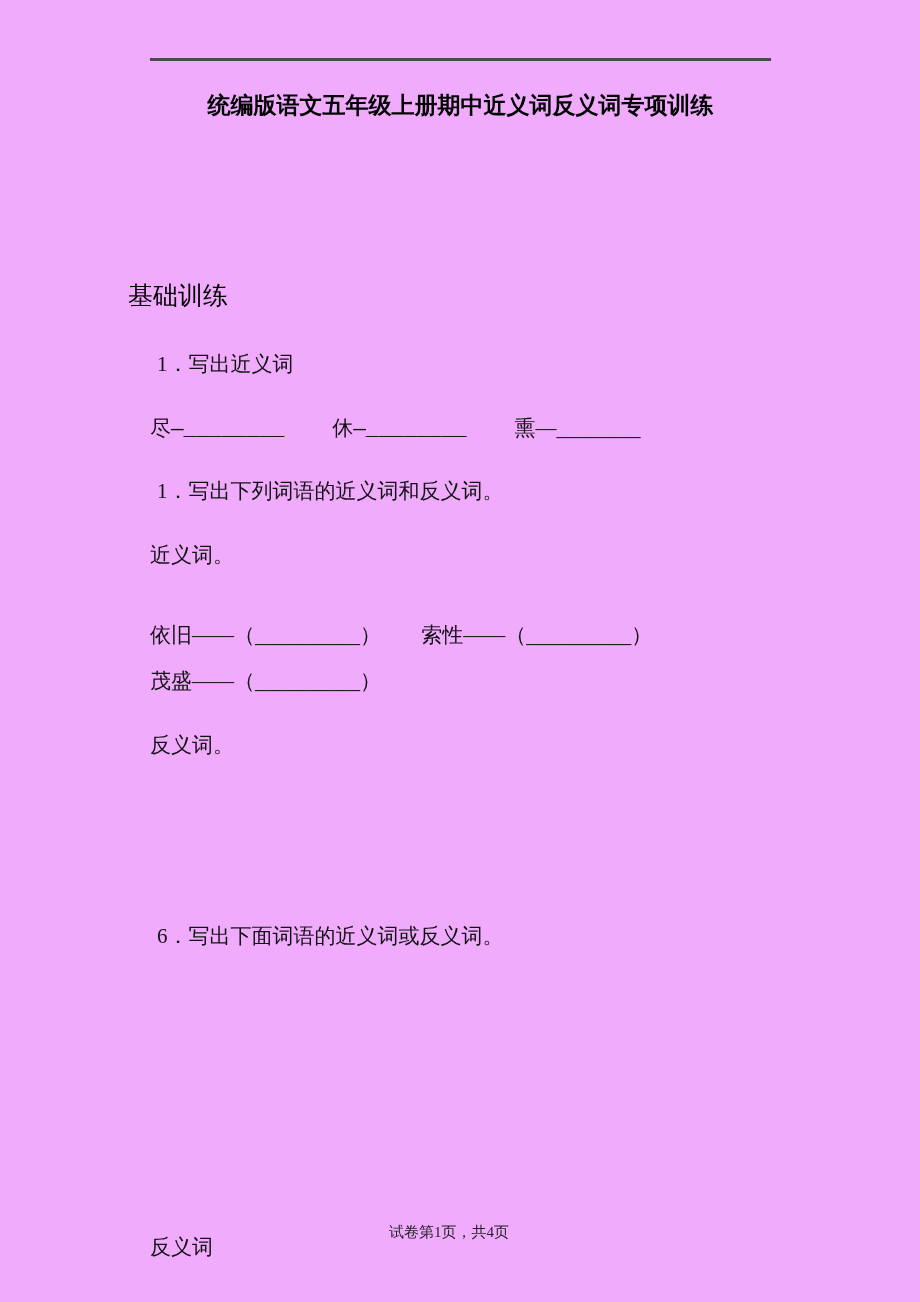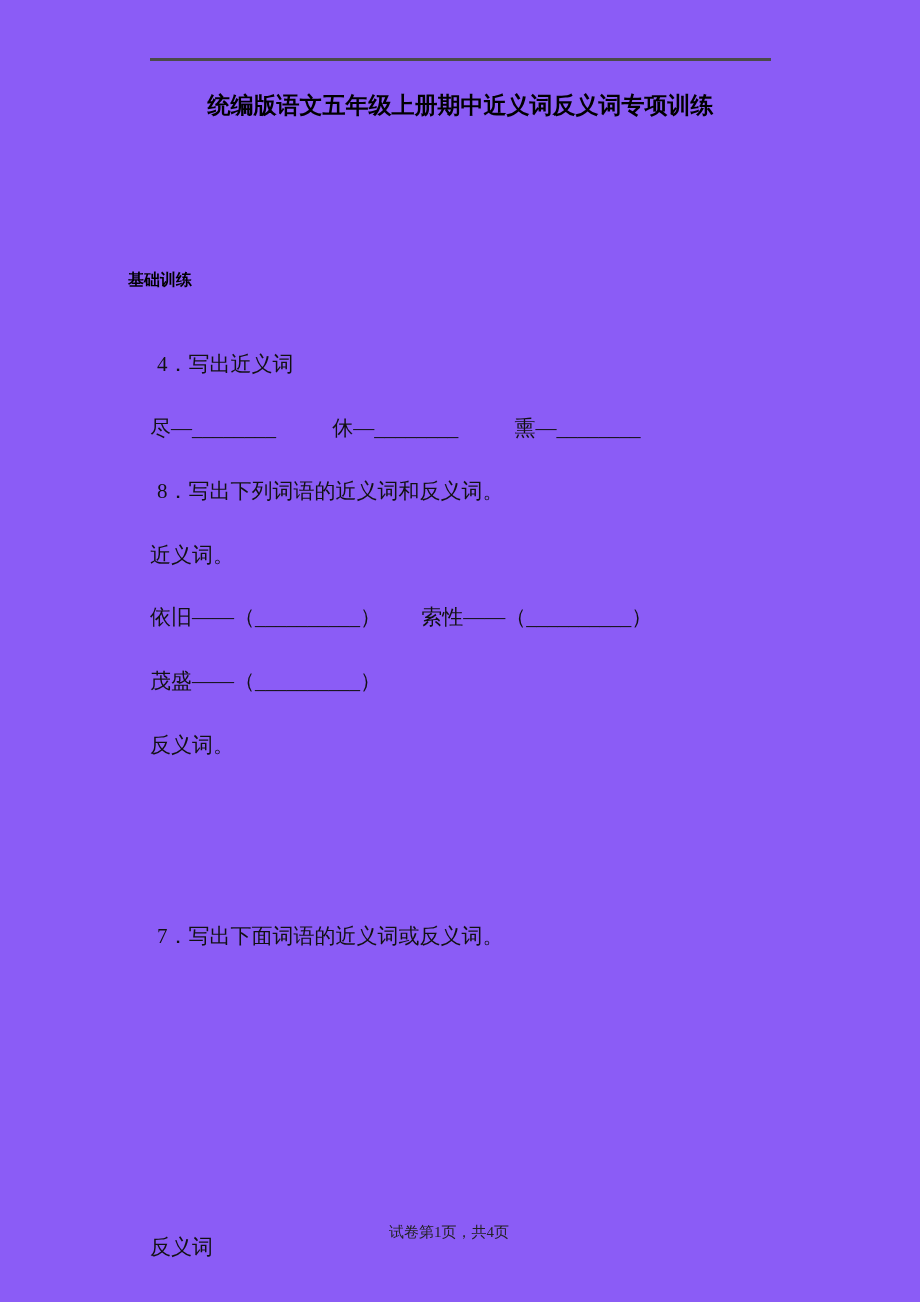--- a/index.html
+++ b/index.html
@@ -1,21 +1,21 @@
 <!DOCTYPE html>
 <html><head>
 <meta charset="utf-8">
 <style>
   * { margin: 0; padding: 0; box-sizing: border-box; }
   html, body { background: #ffffff; }
   .page {
     position: relative;
     width: 920px;
     height: 1302px;
-    background: #8b5cf6;
+    background: #f0abfc;
     color: #111111;
     font-family: "Liberation Serif", "DejaVu Serif", serif;
     overflow: hidden;
   }
   .divider {
     position: absolute;
     left: 150px;
     top: 58px;
     width: 621px;
     height: 3px;
@@ -29,37 +29,37 @@
     text-align: center;
     font-family: "Liberation Sans", "DejaVu Sans", sans-serif;
     font-weight: bold;
     font-size: 23px;
     line-height: 30px;
     color: #000000;
   }
   .section-heading {
     position: absolute;
     left: 128px;
-    top: 265px;
-    font-weight: bold;
-    font-size: 16px;
+    top: 281px;
+    font-weight: normal;
+    font-size: 25px;
     line-height: 30px;
     color: #000000;
   }
   .line {
     position: absolute;
     left: 150px;
     width: 640px;
     font-size: 21px;
     line-height: 30px;
     white-space: nowrap;
   }
   .q-label { padding-left: 7px; }
-  .col-3 { display: inline-block; width: 177px; }
-  .col-2 { display: inline-block; width: 266px; }
+  .col-3 { display: inline-block; width: 177px; font-family: Liberation Mono, monospace; }
+  .col-2 { display: inline-block; width: 266px; margin-top: 18px; }
   .footer {
     position: absolute;
     left: 0;
     top: 1220px;
     width: 898px;
     text-align: center;
     font-size: 15px;
     line-height: 24px;
     color: #222222;
   }
@@ -68,36 +68,36 @@
 <body>
 
 <div class="page">
 
   <div class="divider"></div>
 
   <div class="doc-title">统编版语文五年级上册期中近义词反义词专项训练</div>
 
   <div class="section-heading">基础训练</div>
 
-  <div class="line q-label" style="top:349px">4．写出近义词</div>
+  <div class="line q-label" style="top:349px">1．写出近义词</div>
   <div class="line" style="top:413px">
     <span class="col-3">尽—________</span>
     <span class="col-3">休—________</span>
     <span>熏—________</span>
   </div>
 
-  <div class="line q-label" style="top:476px">8．写出下列词语的近义词和反义词。</div>
+  <div class="line q-label" style="top:476px">1．写出下列词语的近义词和反义词。</div>
   <div class="line" style="top:540px">近义词。</div>
   <div class="line" style="top:602px">
     <span class="col-2">依旧——（__________）</span>
     <span>索性——（__________）</span>
   </div>
   <div class="line" style="top:666px">
     <span>茂盛——（__________）</span>
   </div>
   <div class="line" style="top:730px">反义词。</div>
 
-  <div class="line q-label" style="top:921px">7．写出下面词语的近义词或反义词。</div>
+  <div class="line q-label" style="top:921px">6．写出下面词语的近义词或反义词。</div>
   <div class="line" style="top:1232px">反义词</div>
 
   <div class="footer">试卷第1页，共4页</div>
 
 </div>
 
 </body></html>

